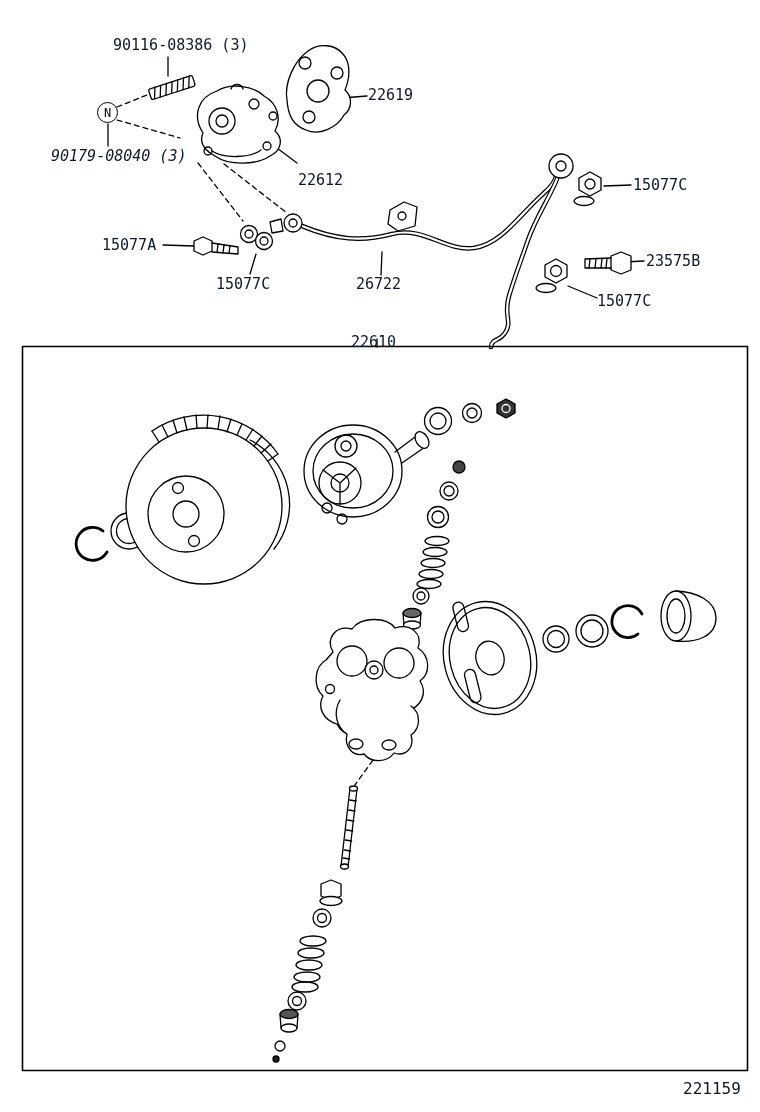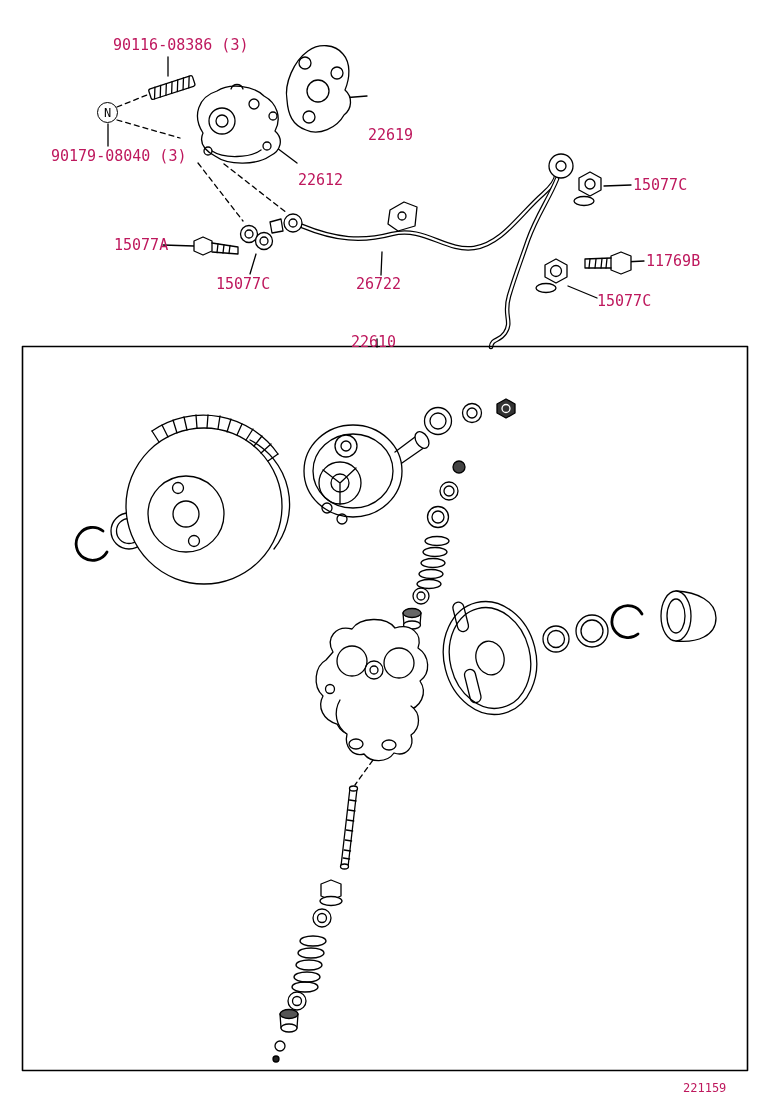--- a/index.html
+++ b/index.html
@@ -8,32 +8,32 @@
     width:760px;height:1112px;
     background:#ffffff;
     font-family:"DejaVu Sans Mono","Liberation Mono",monospace;
     overflow:hidden;
   }
   .stage svg{position:absolute;left:0;top:0;}
   .lbl{
     position:absolute;
     font-size:15px;
     line-height:17px;
-    color:#be185d;
+    color:#0f172a;
     white-space:nowrap;
   }
   .nmark{
     position:absolute;
     width:21px;height:21px;
     border:1.4px solid #000;
     border-radius:50%;
     display:flex;align-items:center;justify-content:center;
     font-size:12px;color:#000;box-sizing:border-box;
   }
-  .fig{font-size:12px;}
+  .fig{font-size:16px;}
 </style>
 </head>
 <body>
 
 <div class="stage">
 
   <svg width="760" height="1112" viewBox="0 0 760 1112">
     <g fill="none" stroke="#000" stroke-width="1.3" stroke-linecap="round" stroke-linejoin="round">
 
       <g>
@@ -269,26 +269,26 @@
       <g>
         <circle cx="280" cy="1046" r="5" fill="#fff"></circle>
         <circle cx="276" cy="1059" r="3" fill="#222"></circle>
       </g>
 
     </g>
   </svg>
 
   <div class="lbl" style="left:113px;top:37px;">90116-08386 (3)</div>
   <div class="nmark" style="left:97px;top:102px;">N</div>
-  <div class="lbl" style="left:51px;top:148px;">90179-08040 (3)</div>
-  <div class="lbl" style="left:368px;top:87px;margin-top:40px;">22619</div>
+  <div class="lbl" style="left:51px;top:148px;font-style:italic;">90179-08040 (3)</div>
+  <div class="lbl" style="left:368px;top:87px;">22619</div>
   <div class="lbl" style="left:298px;top:172px;">22612</div>
   <div class="lbl" style="left:633px;top:177px;">15077C</div>
-  <div class="lbl" style="left:114px;top:237px;">15077A</div>
+  <div class="lbl" style="left:102px;top:237px;">15077A</div>
   <div class="lbl" style="left:216px;top:276px;">15077C</div>
   <div class="lbl" style="left:356px;top:276px;">26722</div>
-  <div class="lbl" style="left:646px;top:253px;">11769B</div>
+  <div class="lbl" style="left:646px;top:253px;">23575B</div>
   <div class="lbl" style="left:597px;top:293px;">15077C</div>
   <div class="lbl" style="left:351px;top:334px;">22610</div>
 
   <div class="lbl fig" style="left:683px;top:1080px;">221159</div>
 
 </div>
 
 </body></html>

